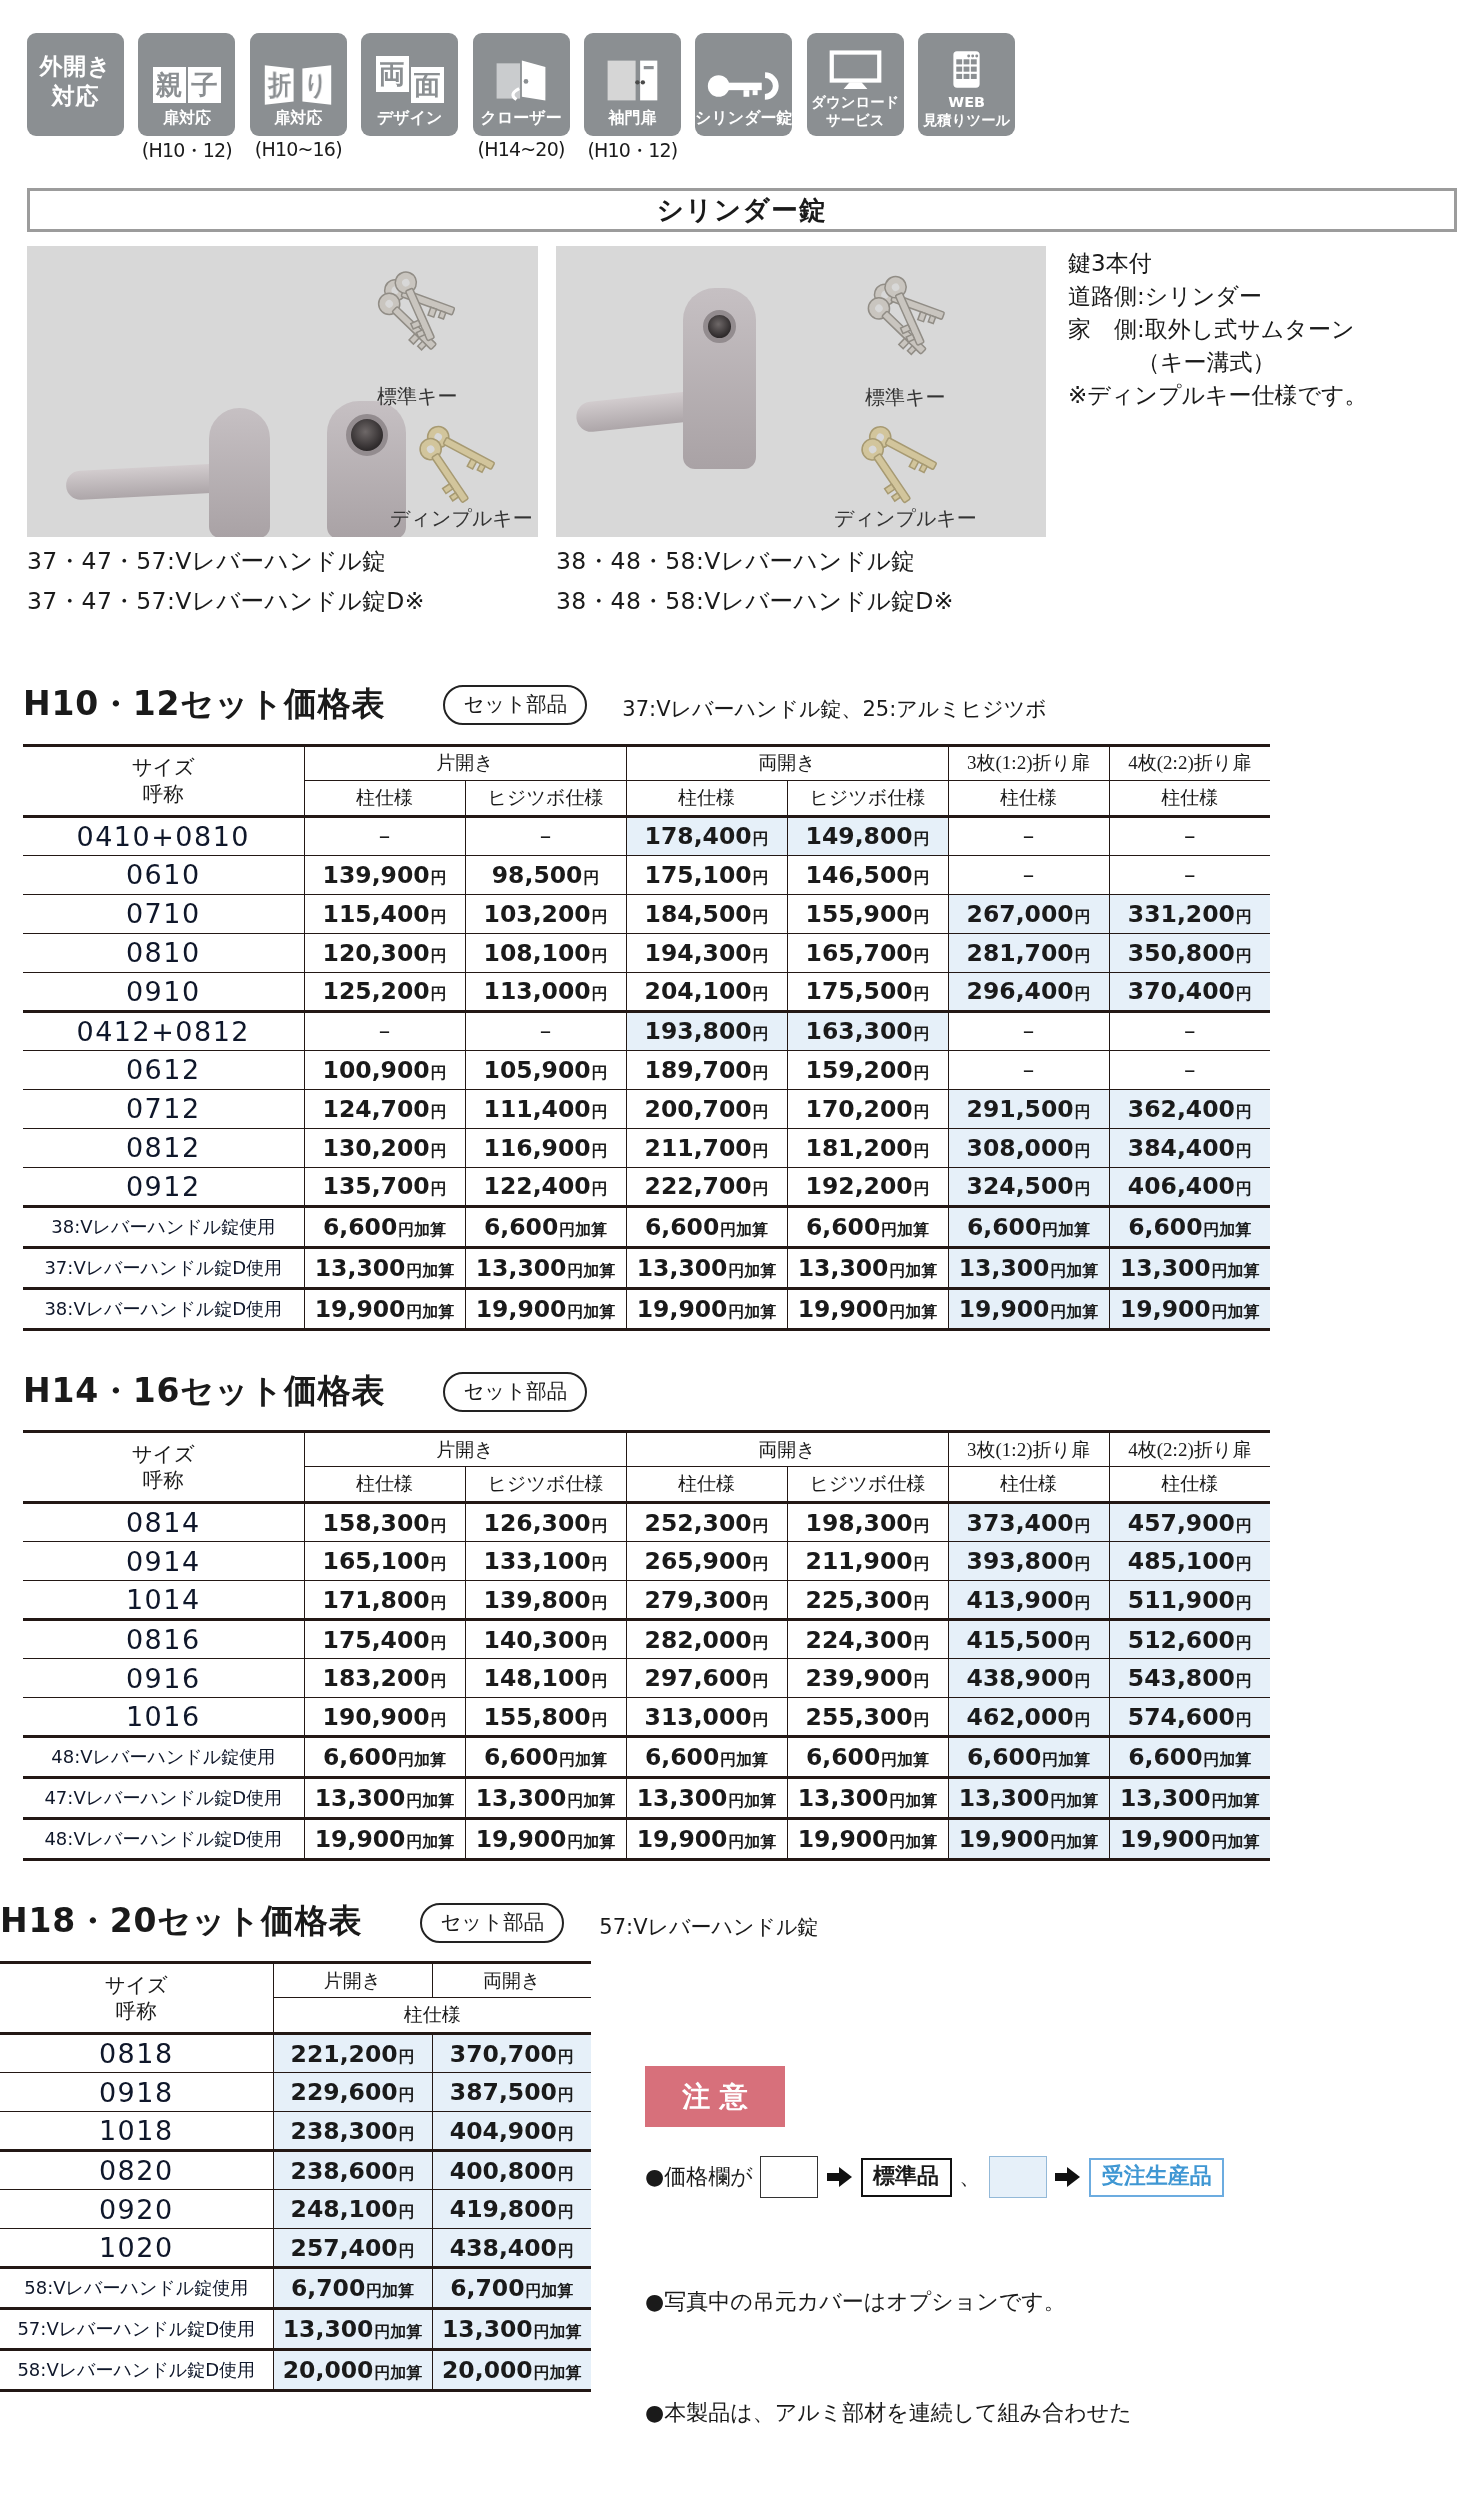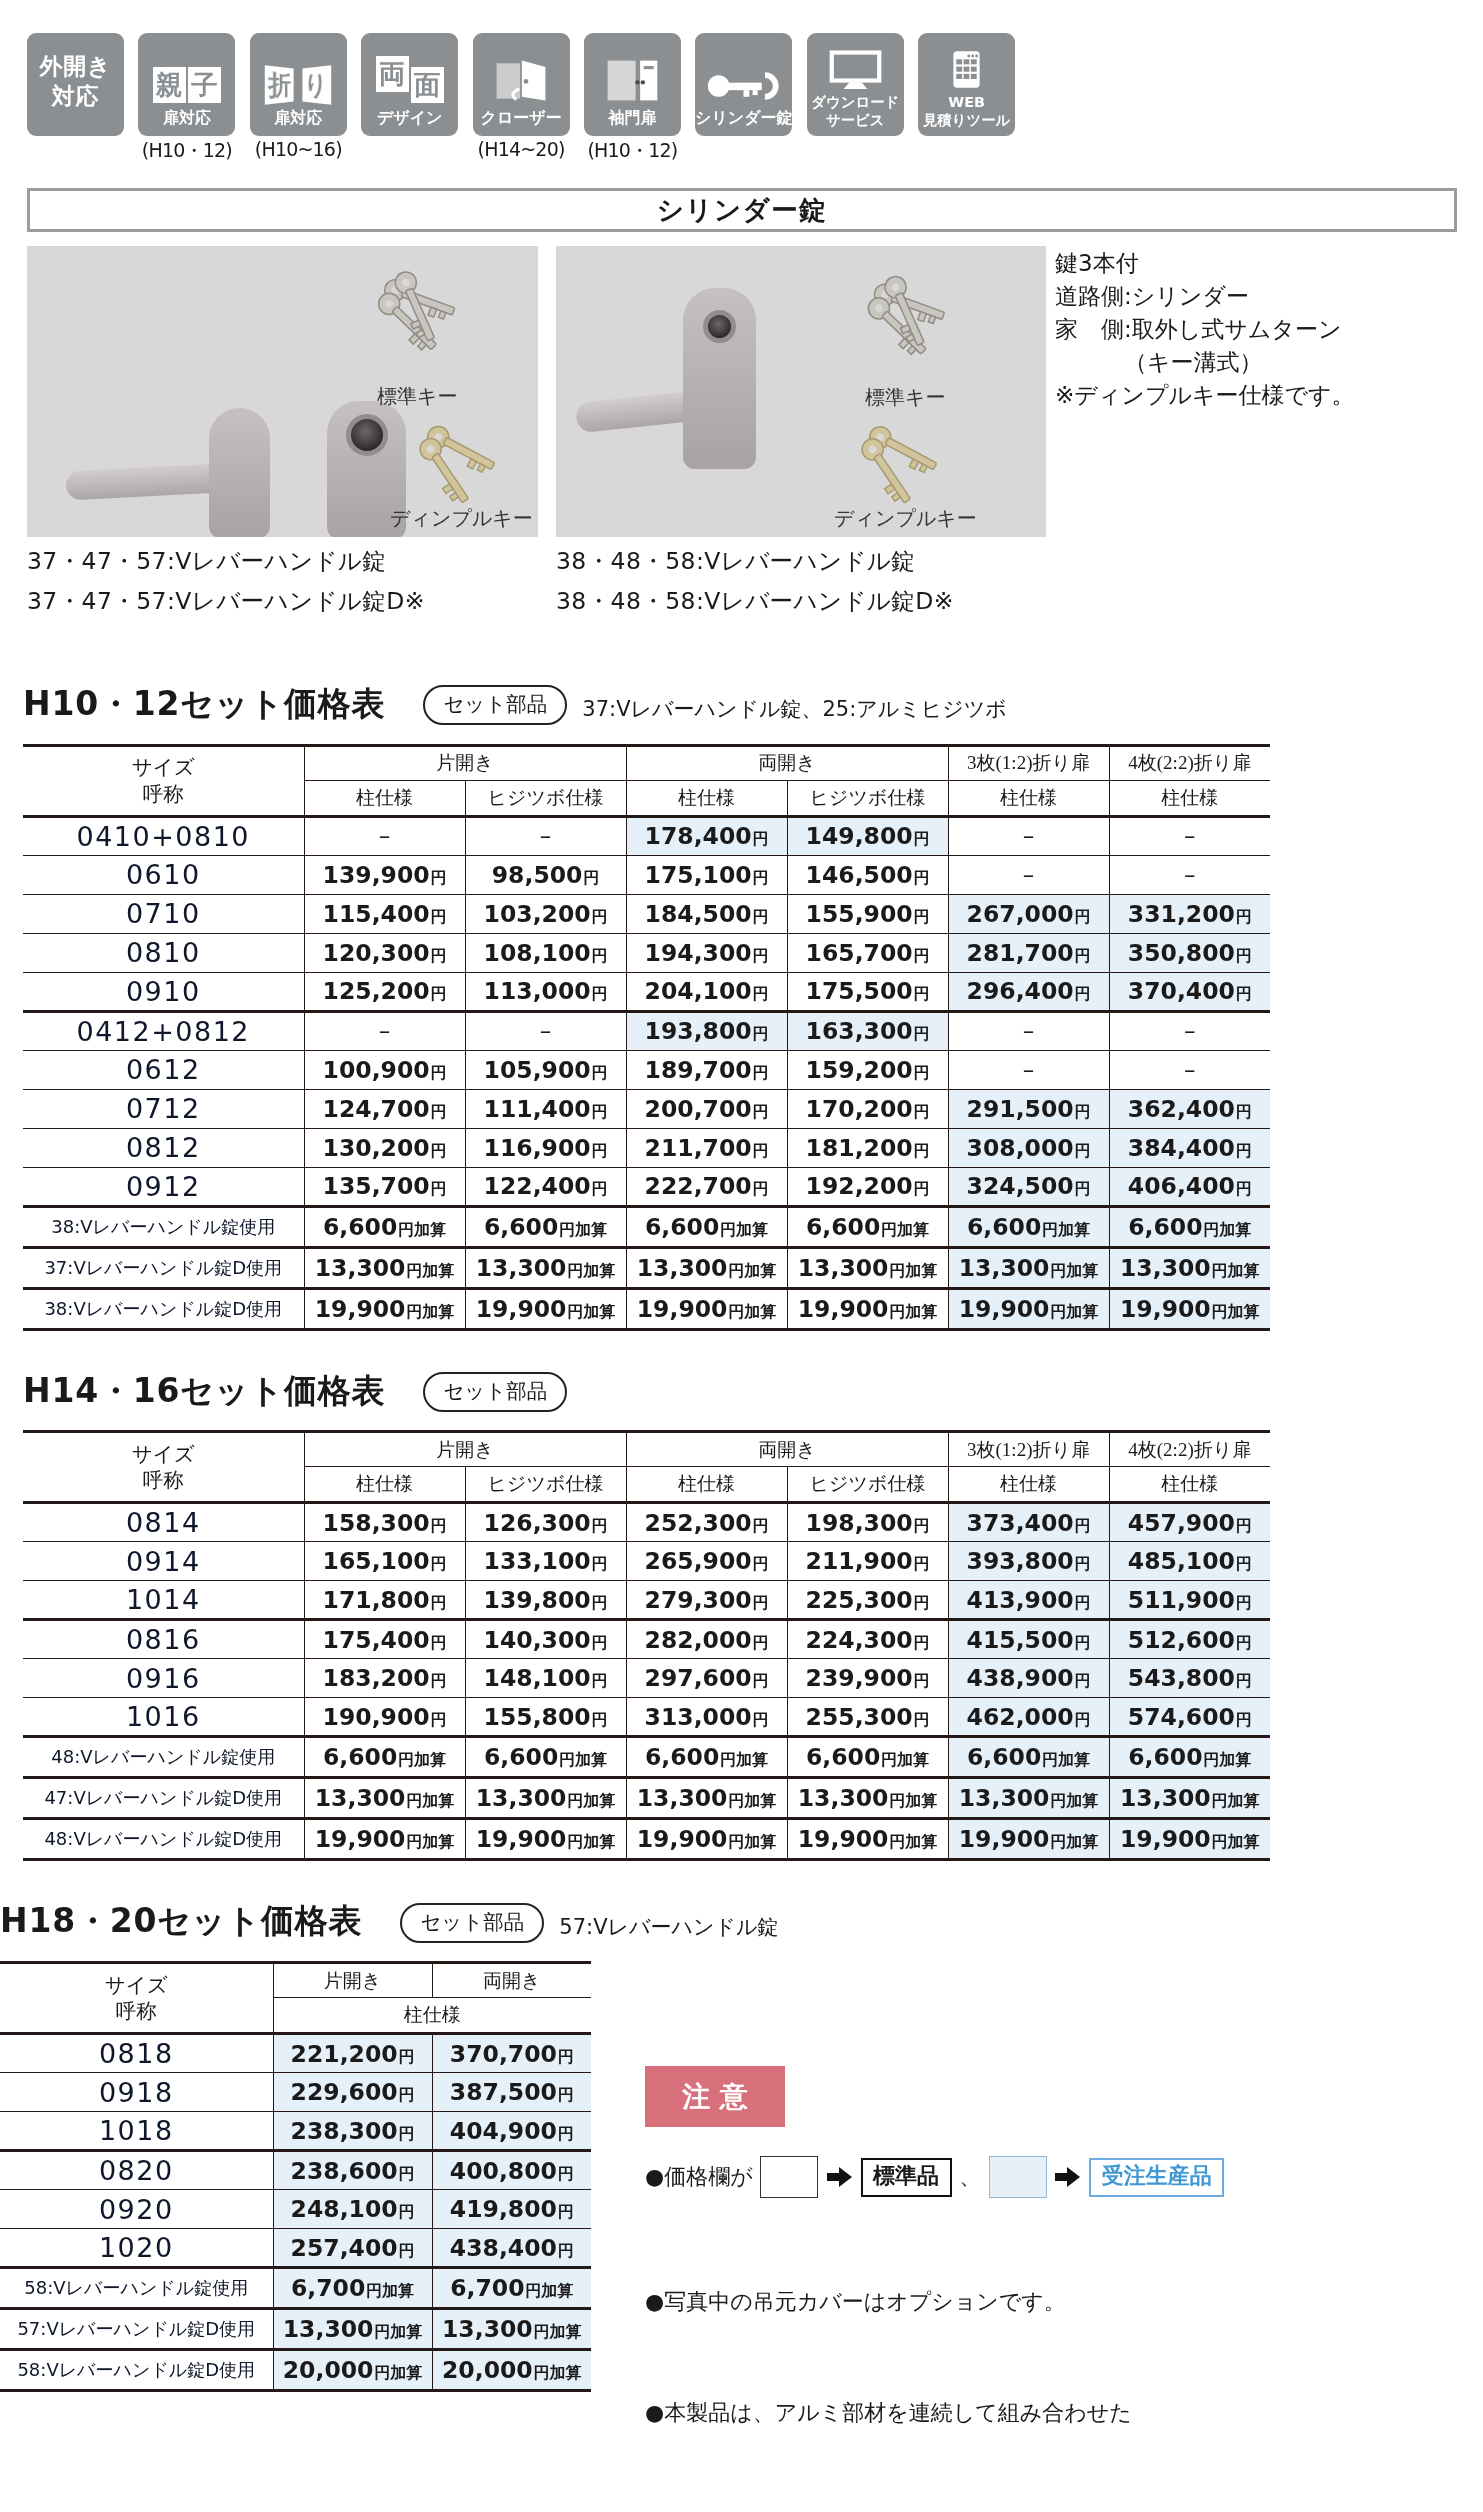--- a/index.html
+++ b/index.html
@@ -52,24 +52,24 @@
     border-radius: 15px;
   }
   .cyl {
     position: absolute; border-radius: 50%;
     background: radial-gradient(circle at 45% 40%, #6e6868, #2e2a2b 70%);
     border: 5.3px solid #938c8f;
   }
   .panel-label { position: absolute; font-size: 20px; color: #333; white-space: nowrap; }
   .keys { position: absolute; }
   .prod-caption { font-size: 23.5px; line-height: 31px; margin-top: 9px; letter-spacing: 0.4px; white-space: nowrap; }
-  .prod-note { margin-left: 9px; font-size: 23px; line-height: 33px; padding-top: 1.5px; white-space: nowrap; }
+  .prod-note { margin-left: 22px; font-size: 23px; line-height: 33px; padding-top: 1.5px; white-space: nowrap; }
   
   .table-section { padding-left: 23px; }
-  .tbl-head-row { display: flex; align-items: flex-end; }
+  .tbl-head-row { display: flex; align-items: flex-end; gap: 20px; }
   .tbl-title { font-size: 33px; font-weight: bold; margin: 0; letter-spacing: 0.8px; white-space: nowrap; }
   .badge {
     border: 2.3px solid #222; border-radius: 758px; padding: 3px 18px 5.3px;
     font-size: 20.5px; margin-left: 38px; margin-bottom: 1.5px; white-space: nowrap;
   }
   .tbl-note { font-size: 21px; margin-left: 15px; margin-bottom: 3.8px; white-space: nowrap; }
   .ptable {
     border-collapse: collapse; table-layout: fixed; margin-top: 16.7px;
     border-top: 3.8px solid #231815; border-bottom: 3.8px solid #231815;
   }

